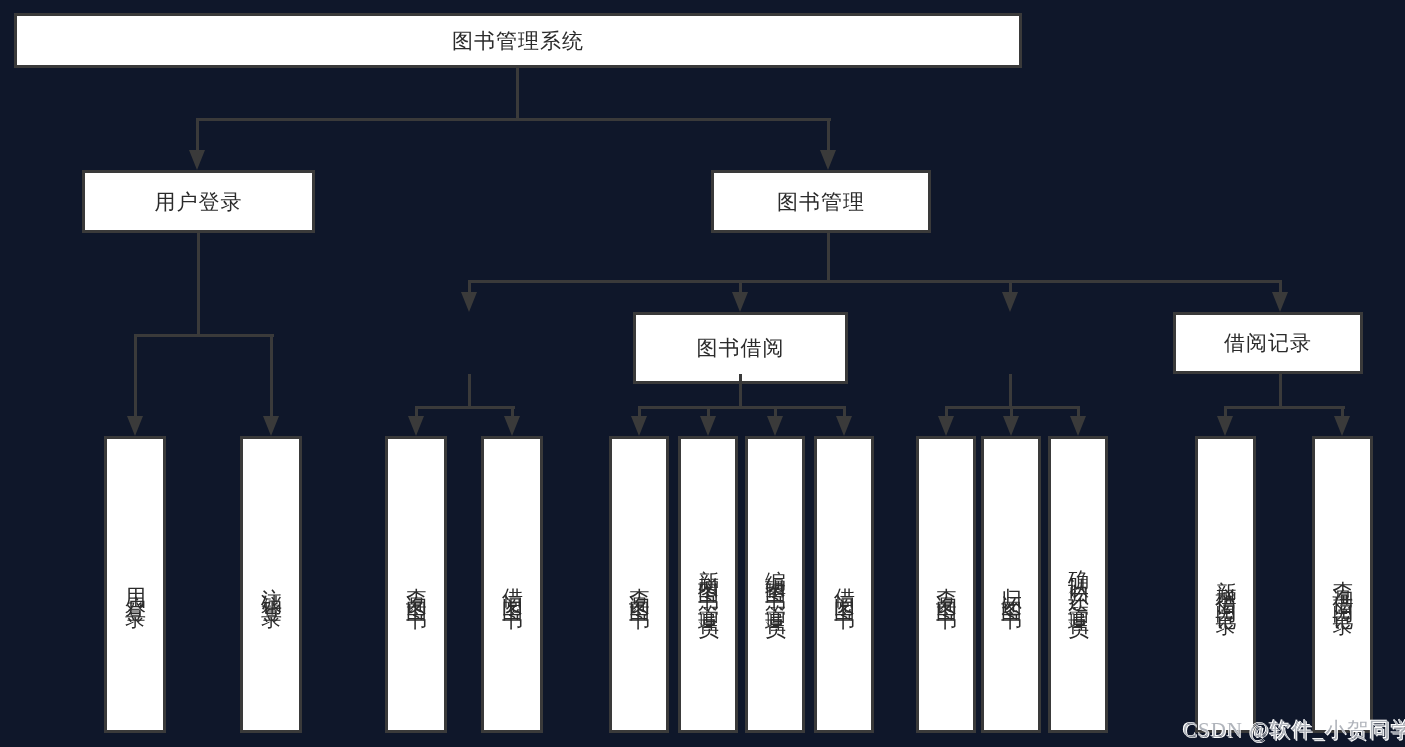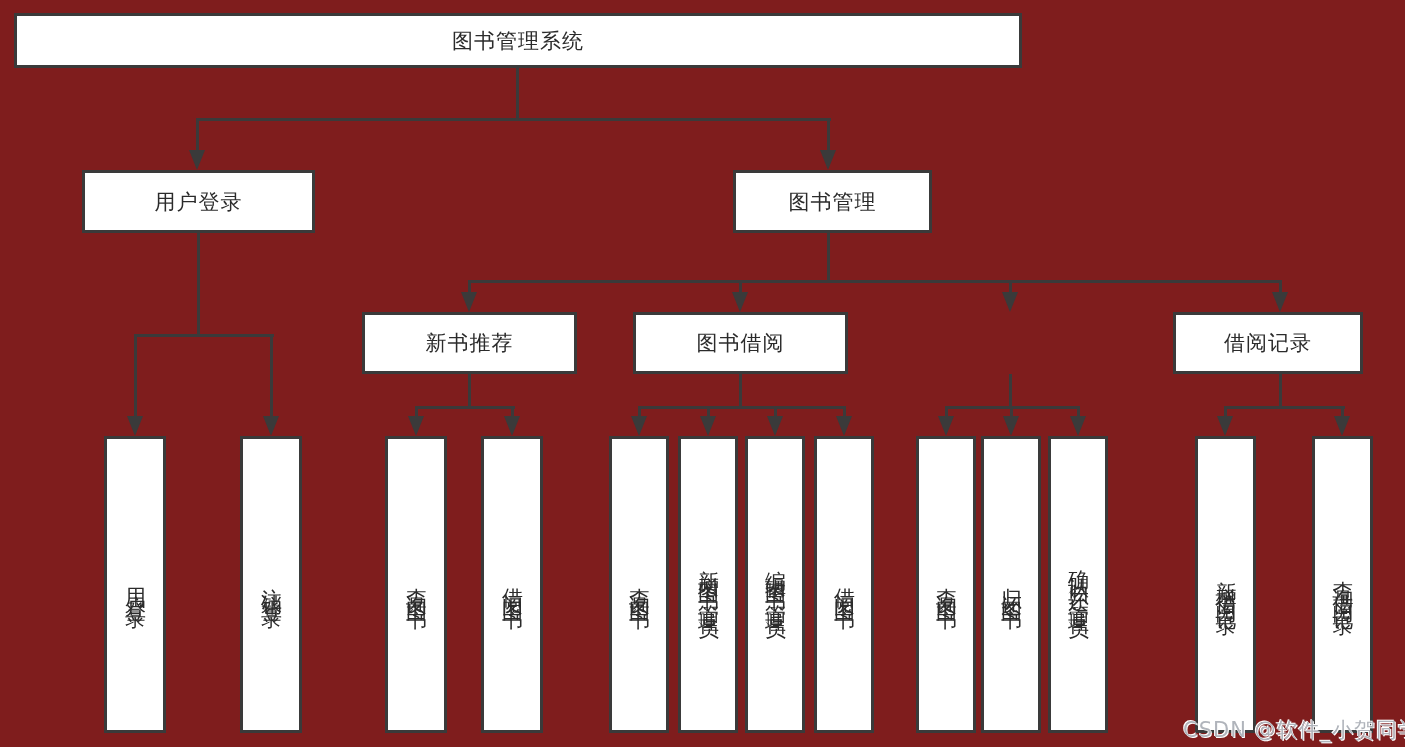--- a/index.html
+++ b/index.html
@@ -3,22 +3,23 @@
 <meta charset="utf-8">
 <style>
   * { margin: 0; padding: 0; box-sizing: border-box; }
   html, body { background: #ffffff; }
   body { font-family: "DejaVu Sans", sans-serif; color: #2b2b2b; }
 
   .canvas {
     position: relative;
     width: 1405px;
     height: 747px;
-    background: #7f1d1d;
+    background: #0f172a;
     overflow: hidden;
+    font-family: Liberation Serif, serif;
   }
 
   
   .box {
     position: absolute;
     border: 3px solid #3a3a3a;
     background: #ffffff;
     display: flex;
     align-items: center;
     justify-content: center;
@@ -72,21 +73,21 @@
   <div class="vline" style="left:516px;top:68px;height:52px"></div>
   <div class="hline" style="left:196px;top:118px;width:635px"></div>
   <div class="vline" style="left:196px;top:118px;height:34px"></div>
   <div class="arrow" style="left:189px;top:150px"></div>
   <div class="vline" style="left:827px;top:118px;height:34px"></div>
   <div class="arrow" style="left:820px;top:150px"></div>
 
   <div class="box h" style="left:82px;top:170px;width:233px;height:63px">
     <span>用户登录</span>
   </div>
-  <div class="box h" style="left:733px;top:170px;width:199px;height:63px">
+  <div class="box h" style="left:711px;top:170px;width:220px;height:63px">
     <span>图书管理</span>
   </div>
 
   <div class="vline" style="left:197px;top:233px;height:103px"></div>
   <div class="hline" style="left:134px;top:334px;width:140px"></div>
   <div class="vline" style="left:134px;top:334px;height:84px"></div>
   <div class="arrow" style="left:127px;top:416px"></div>
   <div class="vline" style="left:270px;top:334px;height:84px"></div>
   <div class="arrow" style="left:263px;top:416px"></div>
 
@@ -94,24 +95,21 @@
   <div class="hline" style="left:468px;top:280px;width:814px"></div>
   <div class="vline" style="left:468px;top:280px;height:14px"></div>
   <div class="arrow" style="left:461px;top:292px"></div>
   <div class="vline" style="left:739px;top:280px;height:14px"></div>
   <div class="arrow" style="left:732px;top:292px"></div>
   <div class="vline" style="left:1009px;top:280px;height:14px"></div>
   <div class="arrow" style="left:1002px;top:292px"></div>
   <div class="vline" style="left:1279px;top:280px;height:14px"></div>
   <div class="arrow" style="left:1272px;top:292px"></div>
 
-  <div class="box h" style="left:362px;top:312px;width:215px;height:62px">
-    <span>新书推荐</span>
-  </div>
-  <div class="box h" style="left:633px;top:312px;width:215px;height:62px">
+  <div class="box h" style="left:633px;top:312px;width:215px;height:72px">
     <span>图书借阅</span>
   </div>
   <div class="box h" style="left:1173px;top:312px;width:190px;height:62px">
     <span>借阅记录</span>
   </div>
 
   <div class="vline" style="left:468px;top:374px;height:34px"></div>
   <div class="hline" style="left:415px;top:406px;width:100px"></div>
   <div class="vline" style="left:415px;top:406px;height:12px"></div>
   <div class="arrow" style="left:408px;top:416px"></div>

